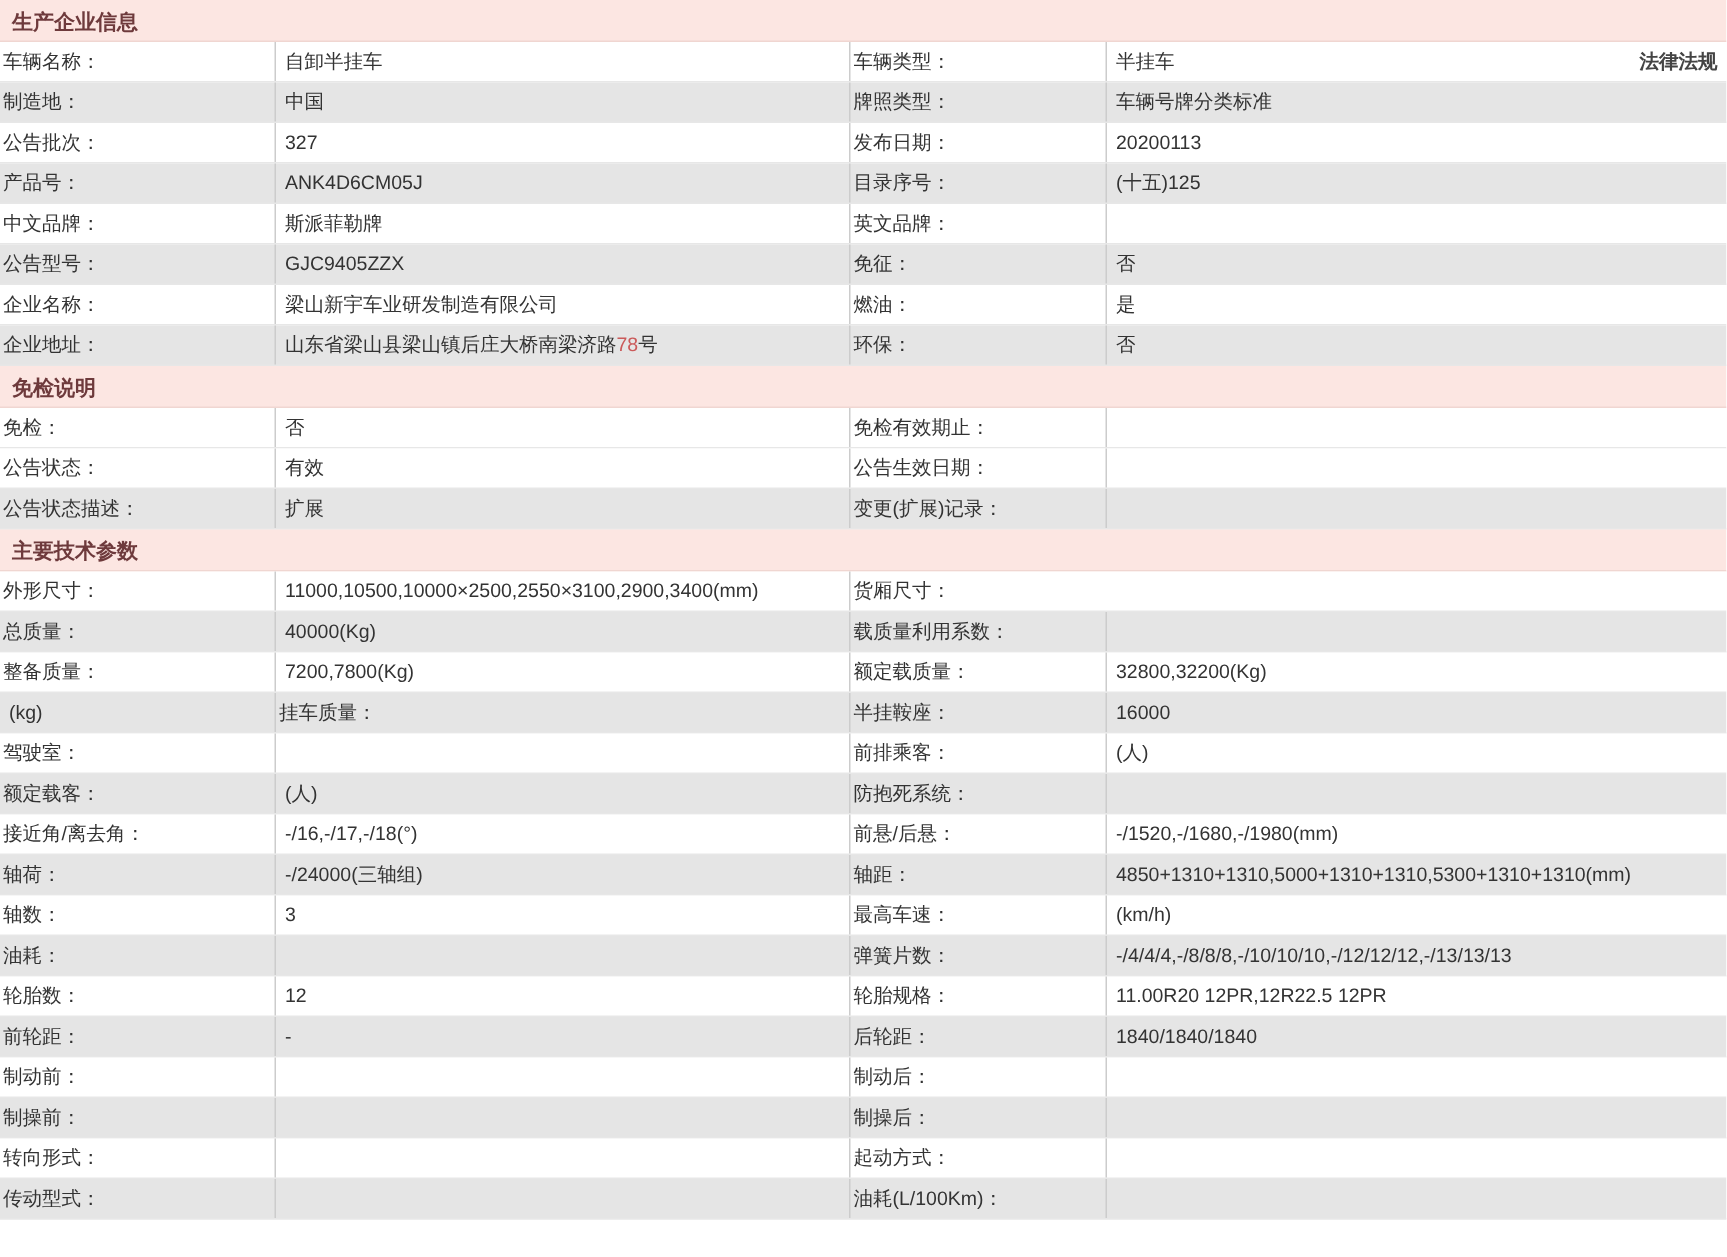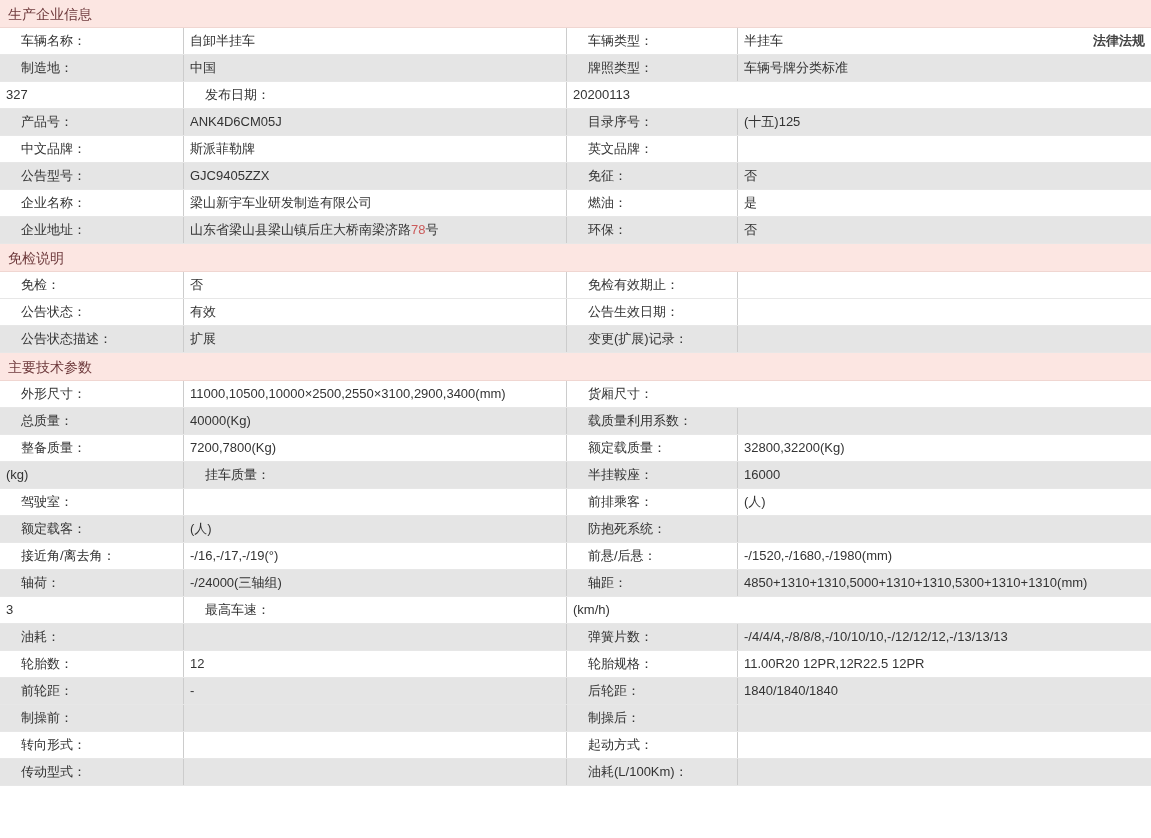--- a/index.html
+++ b/index.html
@@ -5,35 +5,35 @@
   html,body{margin:0;padding:0;}
   body{
     width:1151px;height:838px;overflow:hidden;background:#ffffff;
     font-family:"Liberation Sans","DejaVu Sans",sans-serif;
     font-size:13px;color:#333333;
   }
   .table{width:1151px;}
   .section-header{
     height:28px;line-height:28px;box-sizing:border-box;
     background:#fce6e2;color:#6e3a3c;
-    font-weight:normal;font-size:14px;padding-left:8px;
+    font-weight:bold;font-size:14px;padding-left:8px;
     border-bottom:1px solid #f0d6d1;
   }
   .row{
     display:grid;grid-template-columns:184px 383px 171px 1fr;
     height:27px;line-height:26px;box-sizing:border-box;
     background:#ffffff;border-bottom:1px solid #e7e7e7;
   }
   .row.alt{background:#e5e5e5;}
   .cell{
     box-sizing:border-box;overflow:hidden;white-space:nowrap;
     border-right:1px solid #cccccc;
   }
   .cell:last-child{border-right:none;}
-  .cell.label{padding-left:21px;color:#333333;}
+  .cell.label{padding-left:2px;color:#333333;}
   .cell.value{padding-left:6px;color:#333333;display:flex;align-items:center;}
   .hl{color:#cb5a5a;}
   .legal-link{
     margin-left:auto;padding-right:6px;color:#444444;
     text-decoration:none;cursor:pointer;font-weight:bold;
   }
 </style>
 </head>
 <body>
 
@@ -45,20 +45,21 @@
       <div class="cell label">车辆类型：</div>
       <div class="cell value">半挂车<a class="legal-link">法律法规</a></div>
     </div>
     <div class="row alt">
       <div class="cell label">制造地：</div>
       <div class="cell value">中国</div>
       <div class="cell label">牌照类型：</div>
       <div class="cell value">车辆号牌分类标准</div>
     </div>
     <div class="row">
+      <div class="cell label">公告批次：</div>
       <div class="cell value">327</div>
       <div class="cell label">发布日期：</div>
       <div class="cell value">20200113</div>
     </div>
     <div class="row alt">
       <div class="cell label">产品号：</div>
       <div class="cell value">ANK4D6CM05J</div>
       <div class="cell label">目录序号：</div>
       <div class="cell value">(十五)125</div>
     </div>
@@ -136,31 +137,32 @@
       <div class="cell value">(人)</div>
     </div>
     <div class="row alt">
       <div class="cell label">额定载客：</div>
       <div class="cell value">(人)</div>
       <div class="cell label">防抱死系统：</div>
       <div class="cell value"></div>
     </div>
     <div class="row">
       <div class="cell label">接近角/离去角：</div>
-      <div class="cell value">-/16,-/17,-/19(°)</div>
+      <div class="cell value">-/16,-/17,-/18(°)</div>
       <div class="cell label">前悬/后悬：</div>
       <div class="cell value">-/1520,-/1680,-/1980(mm)</div>
     </div>
     <div class="row alt">
       <div class="cell label">轴荷：</div>
       <div class="cell value">-/24000(三轴组)</div>
       <div class="cell label">轴距：</div>
       <div class="cell value">4850+1310+1310,5000+1310+1310,5300+1310+1310(mm)</div>
     </div>
     <div class="row">
+      <div class="cell label">轴数：</div>
       <div class="cell value">3</div>
       <div class="cell label">最高车速：</div>
       <div class="cell value">(km/h)</div>
     </div>
     <div class="row alt">
       <div class="cell label">油耗：</div>
       <div class="cell value"></div>
       <div class="cell label">弹簧片数：</div>
       <div class="cell value">-/4/4/4,-/8/8/8,-/10/10/10,-/12/12/12,-/13/13/13</div>
     </div>
@@ -169,20 +171,26 @@
       <div class="cell value">12</div>
       <div class="cell label">轮胎规格：</div>
       <div class="cell value">11.00R20 12PR,12R22.5 12PR</div>
     </div>
     <div class="row alt">
       <div class="cell label">前轮距：</div>
       <div class="cell value">-</div>
       <div class="cell label">后轮距：</div>
       <div class="cell value">1840/1840/1840</div>
     </div>
+    <div class="row">
+      <div class="cell label">制动前：</div>
+      <div class="cell value"></div>
+      <div class="cell label">制动后：</div>
+      <div class="cell value"></div>
+    </div>
     <div class="row alt">
       <div class="cell label">制操前：</div>
       <div class="cell value"></div>
       <div class="cell label">制操后：</div>
       <div class="cell value"></div>
     </div>
     <div class="row">
       <div class="cell label">转向形式：</div>
       <div class="cell value"></div>
       <div class="cell label">起动方式：</div>

